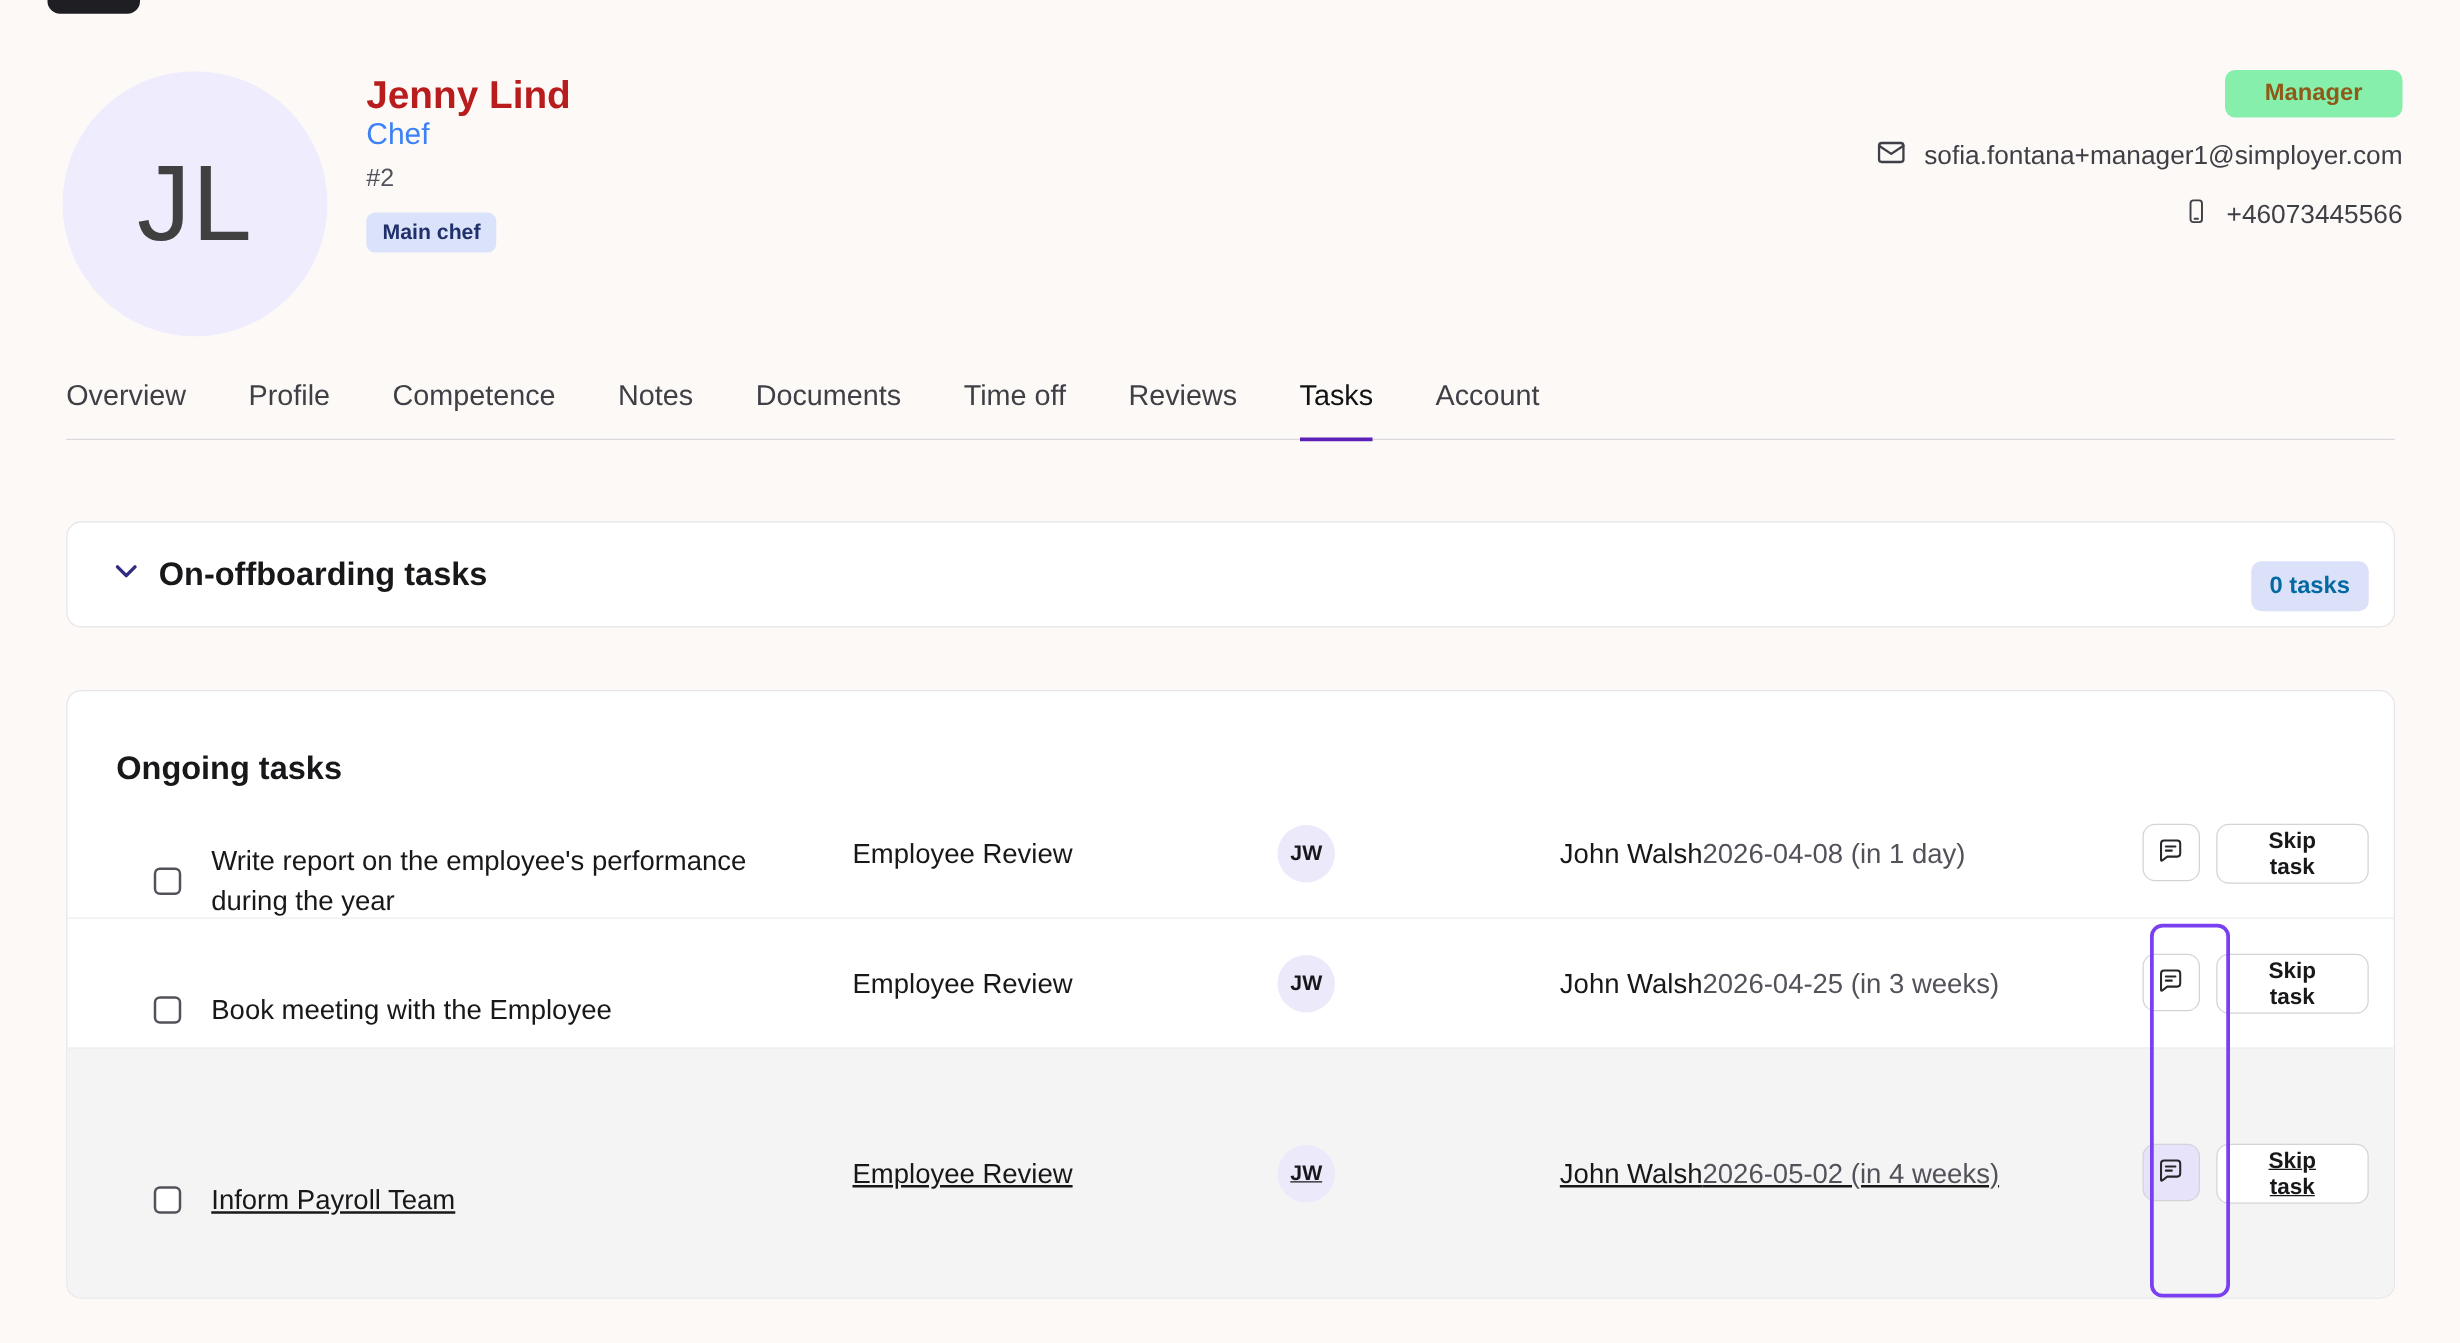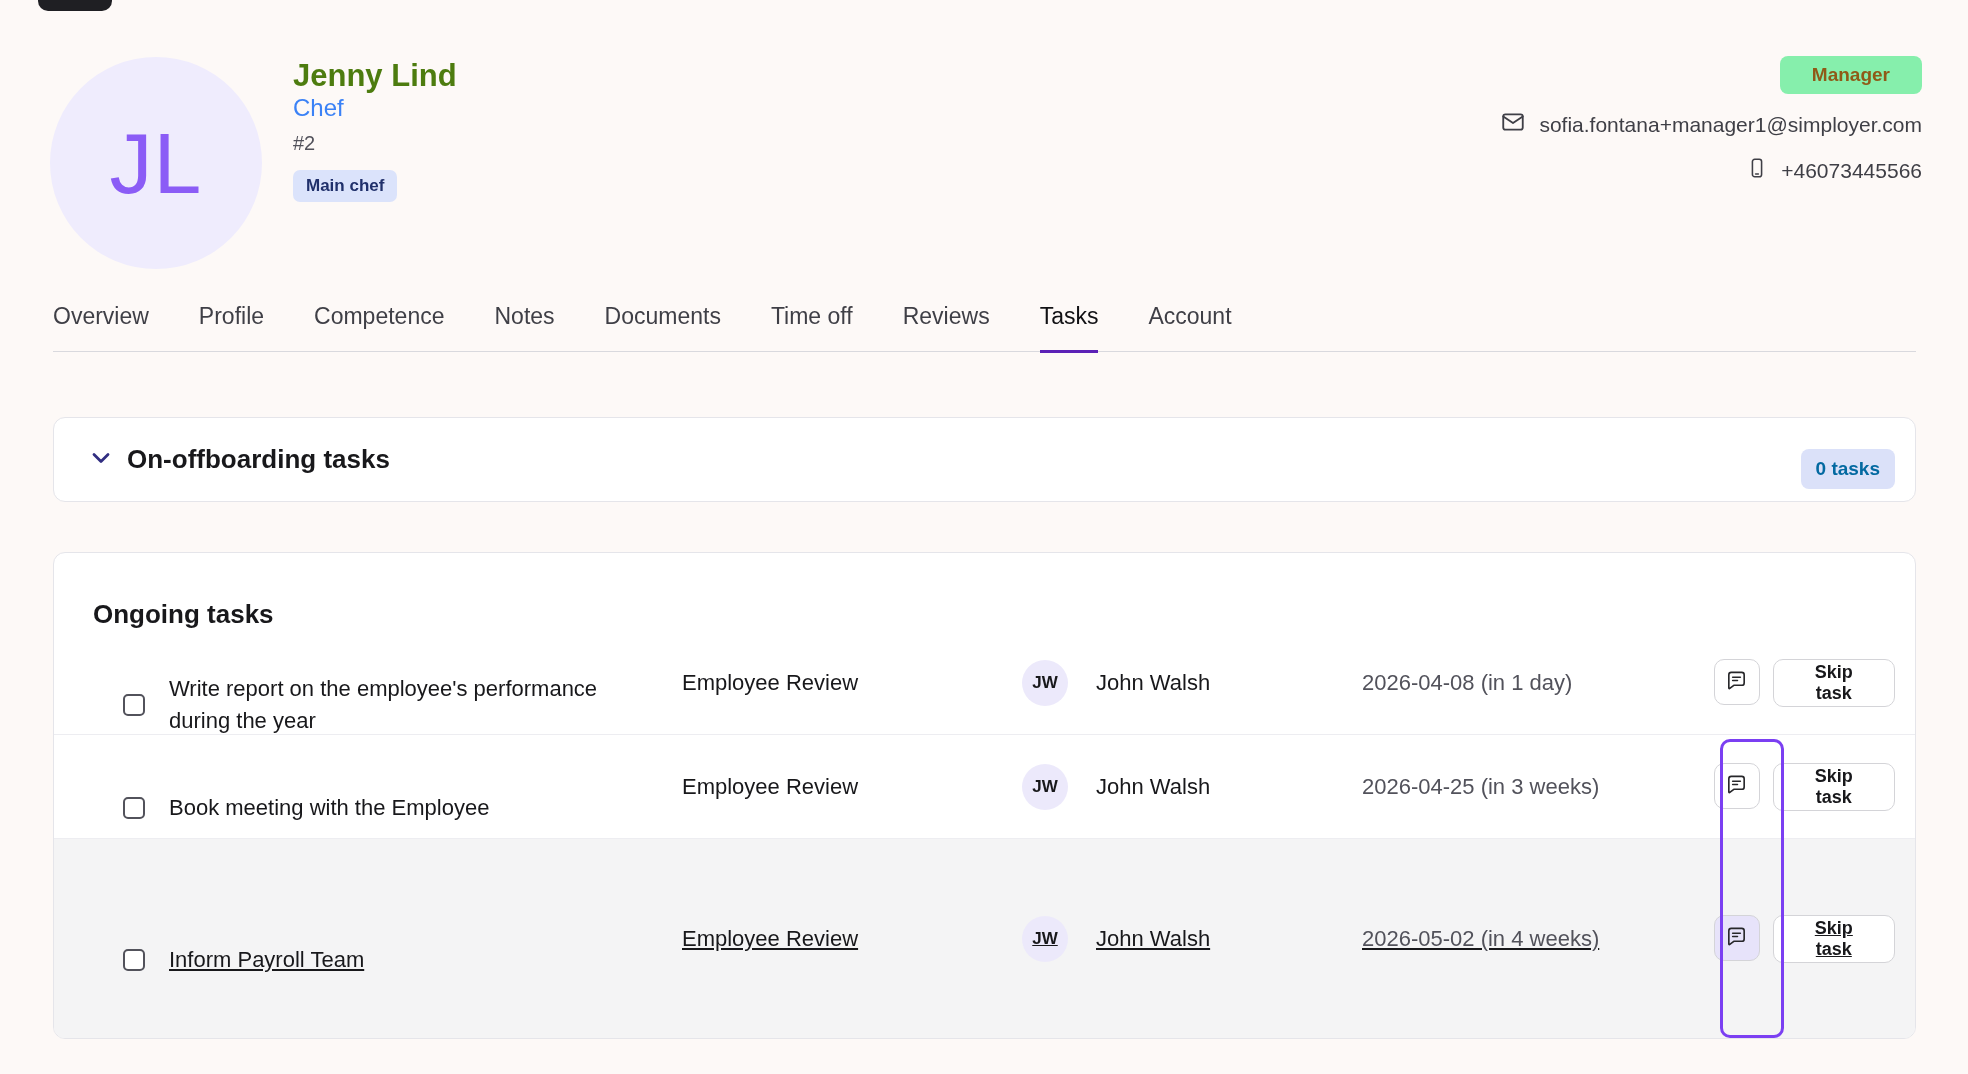--- a/index.html
+++ b/index.html
@@ -16,24 +16,24 @@
   .top-logo {
     position: absolute; left: 38px; top: 0; width: 74px; height: 11px;
     background: #1f1f23; border-radius: 0 0 10px 10px;
   }
 
   
   .avatar {
     position: absolute; left: 50px; top: 57px; width: 212px; height: 212px;
     border-radius: 50%; background: #efecfd;
     display: flex; align-items: center; justify-content: center;
-    font-size: 86px; color: #8b5cf6; font-weight: 400; letter-spacing: 1px;
+    font-size: 86px; color: #404040; font-weight: 400; letter-spacing: 1px;
   }
   .id-block { position: absolute; left: 293px; top: 58px; }
-  .emp-name { font-size: 31px; font-weight: 700; color: #4d7c0f; }
+  .emp-name { font-size: 31px; font-weight: 700; color: #b91c1c; }
   .emp-role { font-size: 24px; color: #3b82f6; }
   .emp-num  { margin-top: 10px; font-size: 20px; color: #52525b; }
   .role-badge {
     display: inline-block; margin-top: 15px;
     background: #dbe3fb; color: #20306b; font-size: 17px; font-weight: 600;
     padding: 6px 13px; border-radius: 7px;
   }
 
   .contact-block {
     position: absolute; right: 46px; top: 56px;
@@ -90,21 +90,21 @@
   .trow + .trow { border-top: 1px solid #ededf1; }
   .trow.shaded { background: #f4f4f5; flex: 1; text-decoration: underline; }
 
   .cell-task { display: flex; align-items: center; gap: 24px; padding-left: 37px; margin-top: 43px; }
   .checkbox {
     width: 22px; height: 22px; flex: 0 0 22px;
     border: 2px solid #52525b; border-radius: 5px; background: #fff; cursor: pointer;
   }
   .task-text { max-width: 470px; line-height: 1.45; font-weight: 500; }
   .cell-workflow { font-weight: 500; }
-  .cell-emp { display: flex; align-items: center; gap: 28px; }
+  .cell-emp { display: flex; align-items: center; gap: 28px; justify-content: space-between; }
   .emp-avatar {
     width: 46px; height: 46px; border-radius: 50%; background: #ece9fb;
     display: flex; align-items: center; justify-content: center;
     font-size: 17px; font-weight: 600; color: #18181b;
   }
   .emp-nm { font-weight: 500; }
   .cell-due { color: #52525b; }
 
   .cell-actions { display: flex; align-items: flex-start; gap: 13px; }
   .comment-btn {

